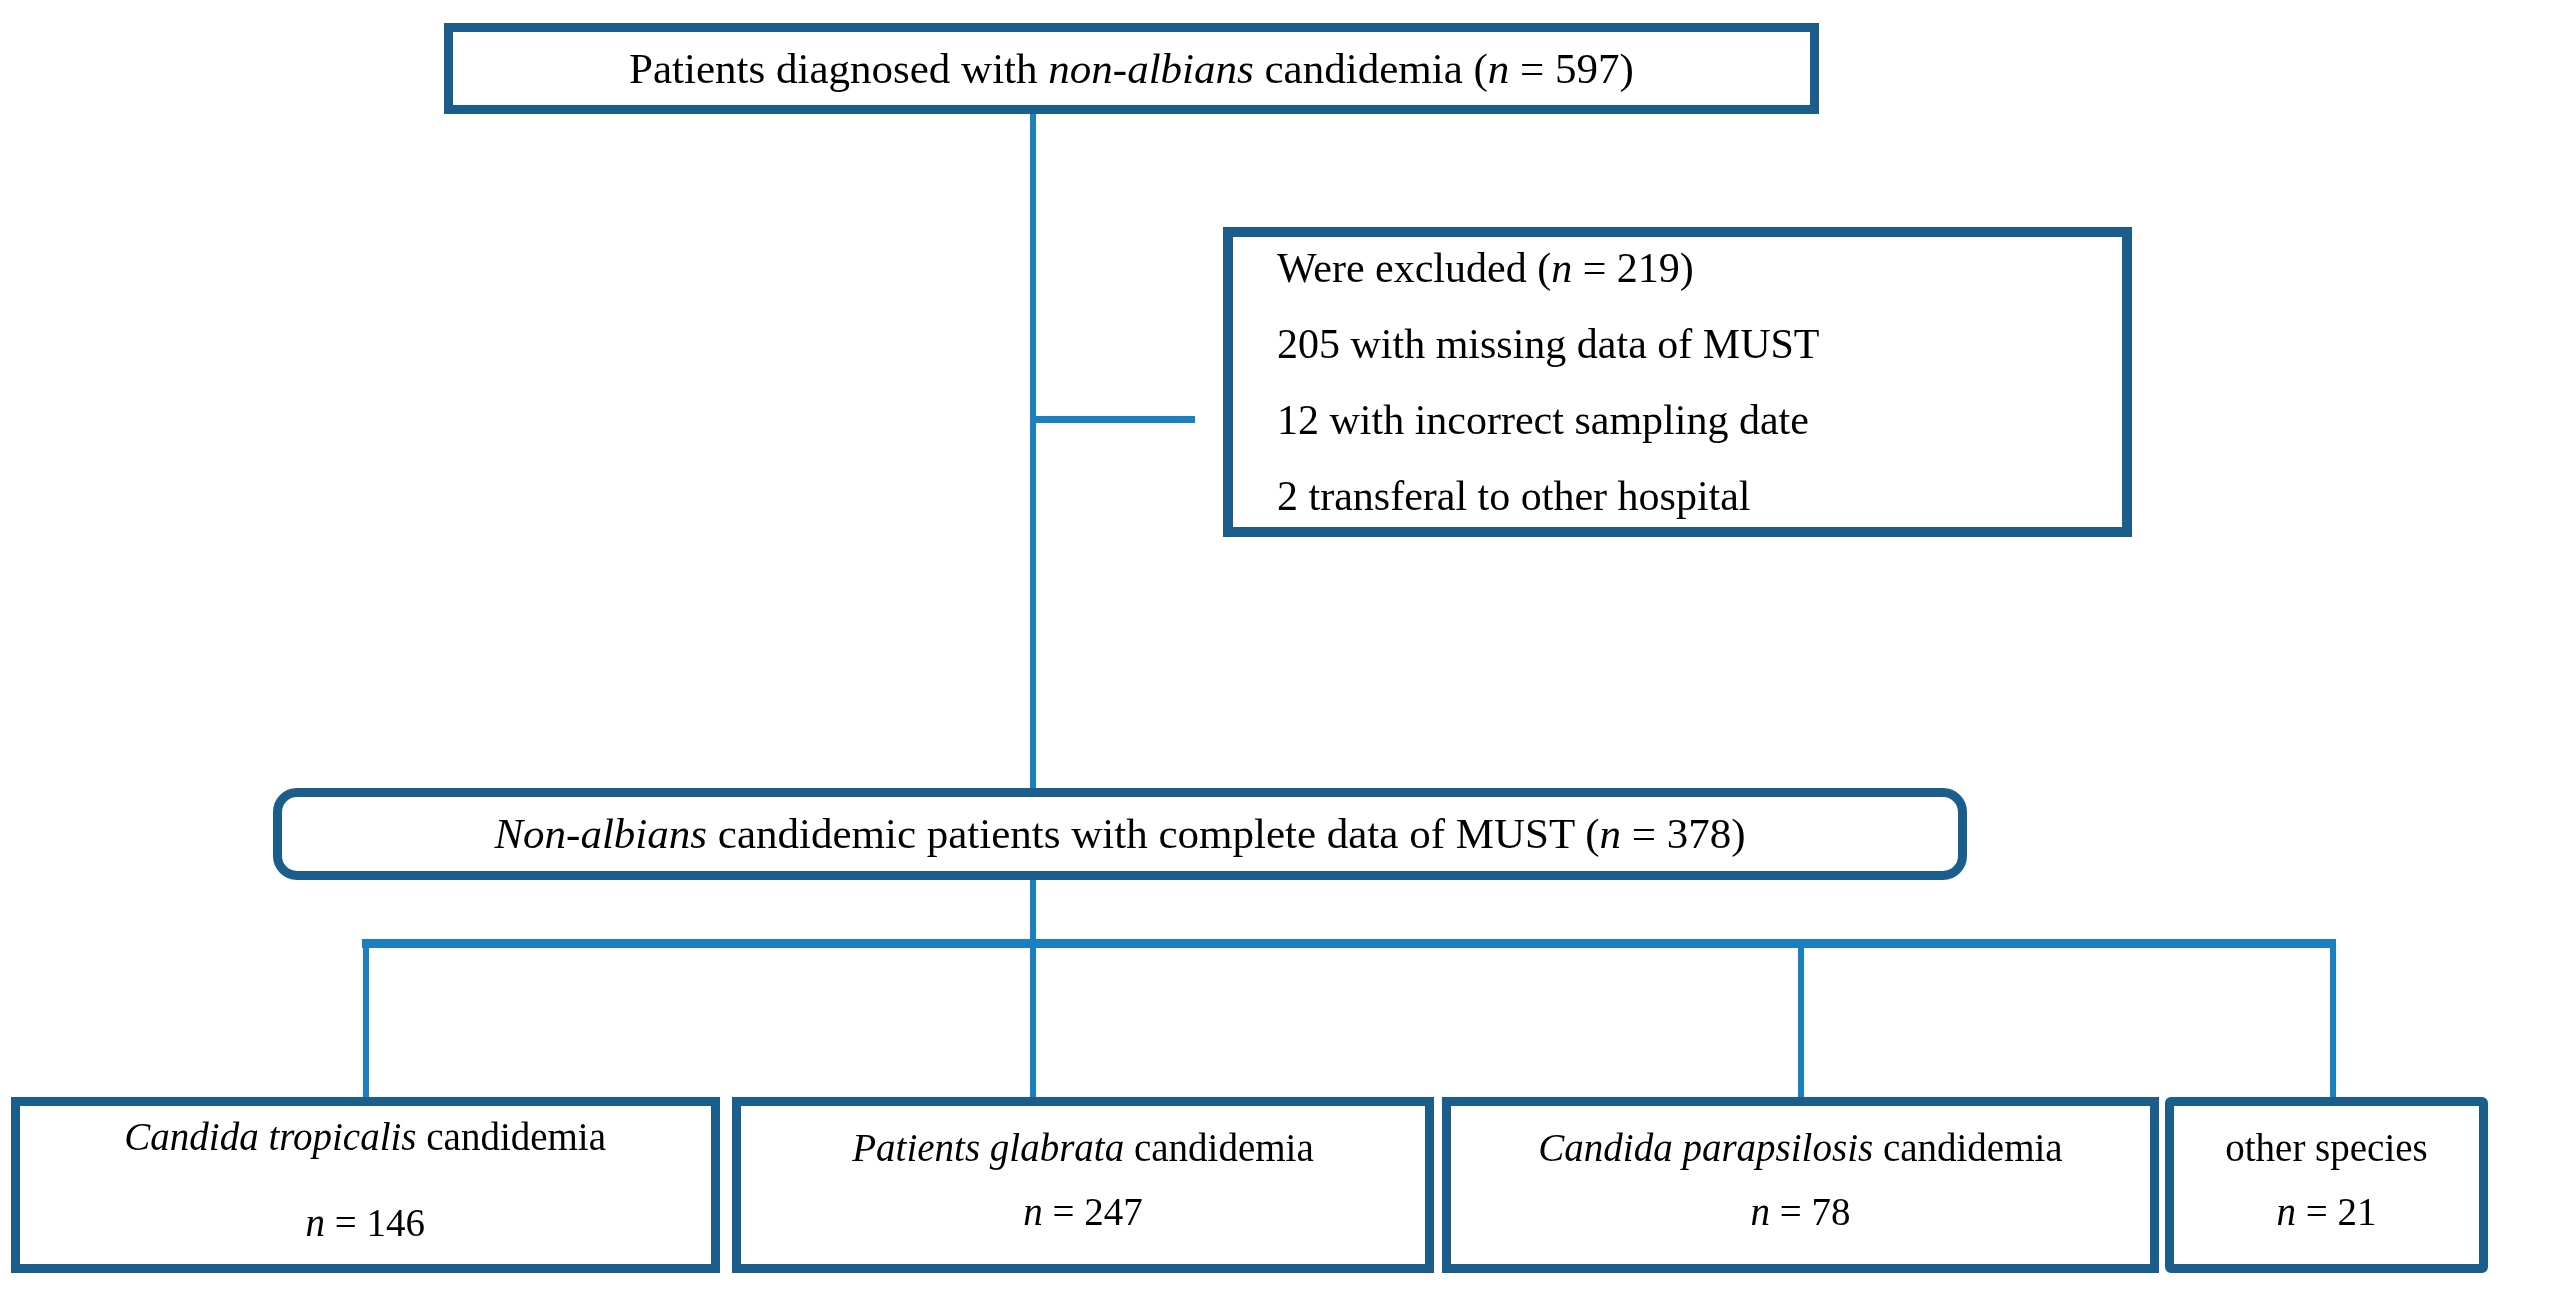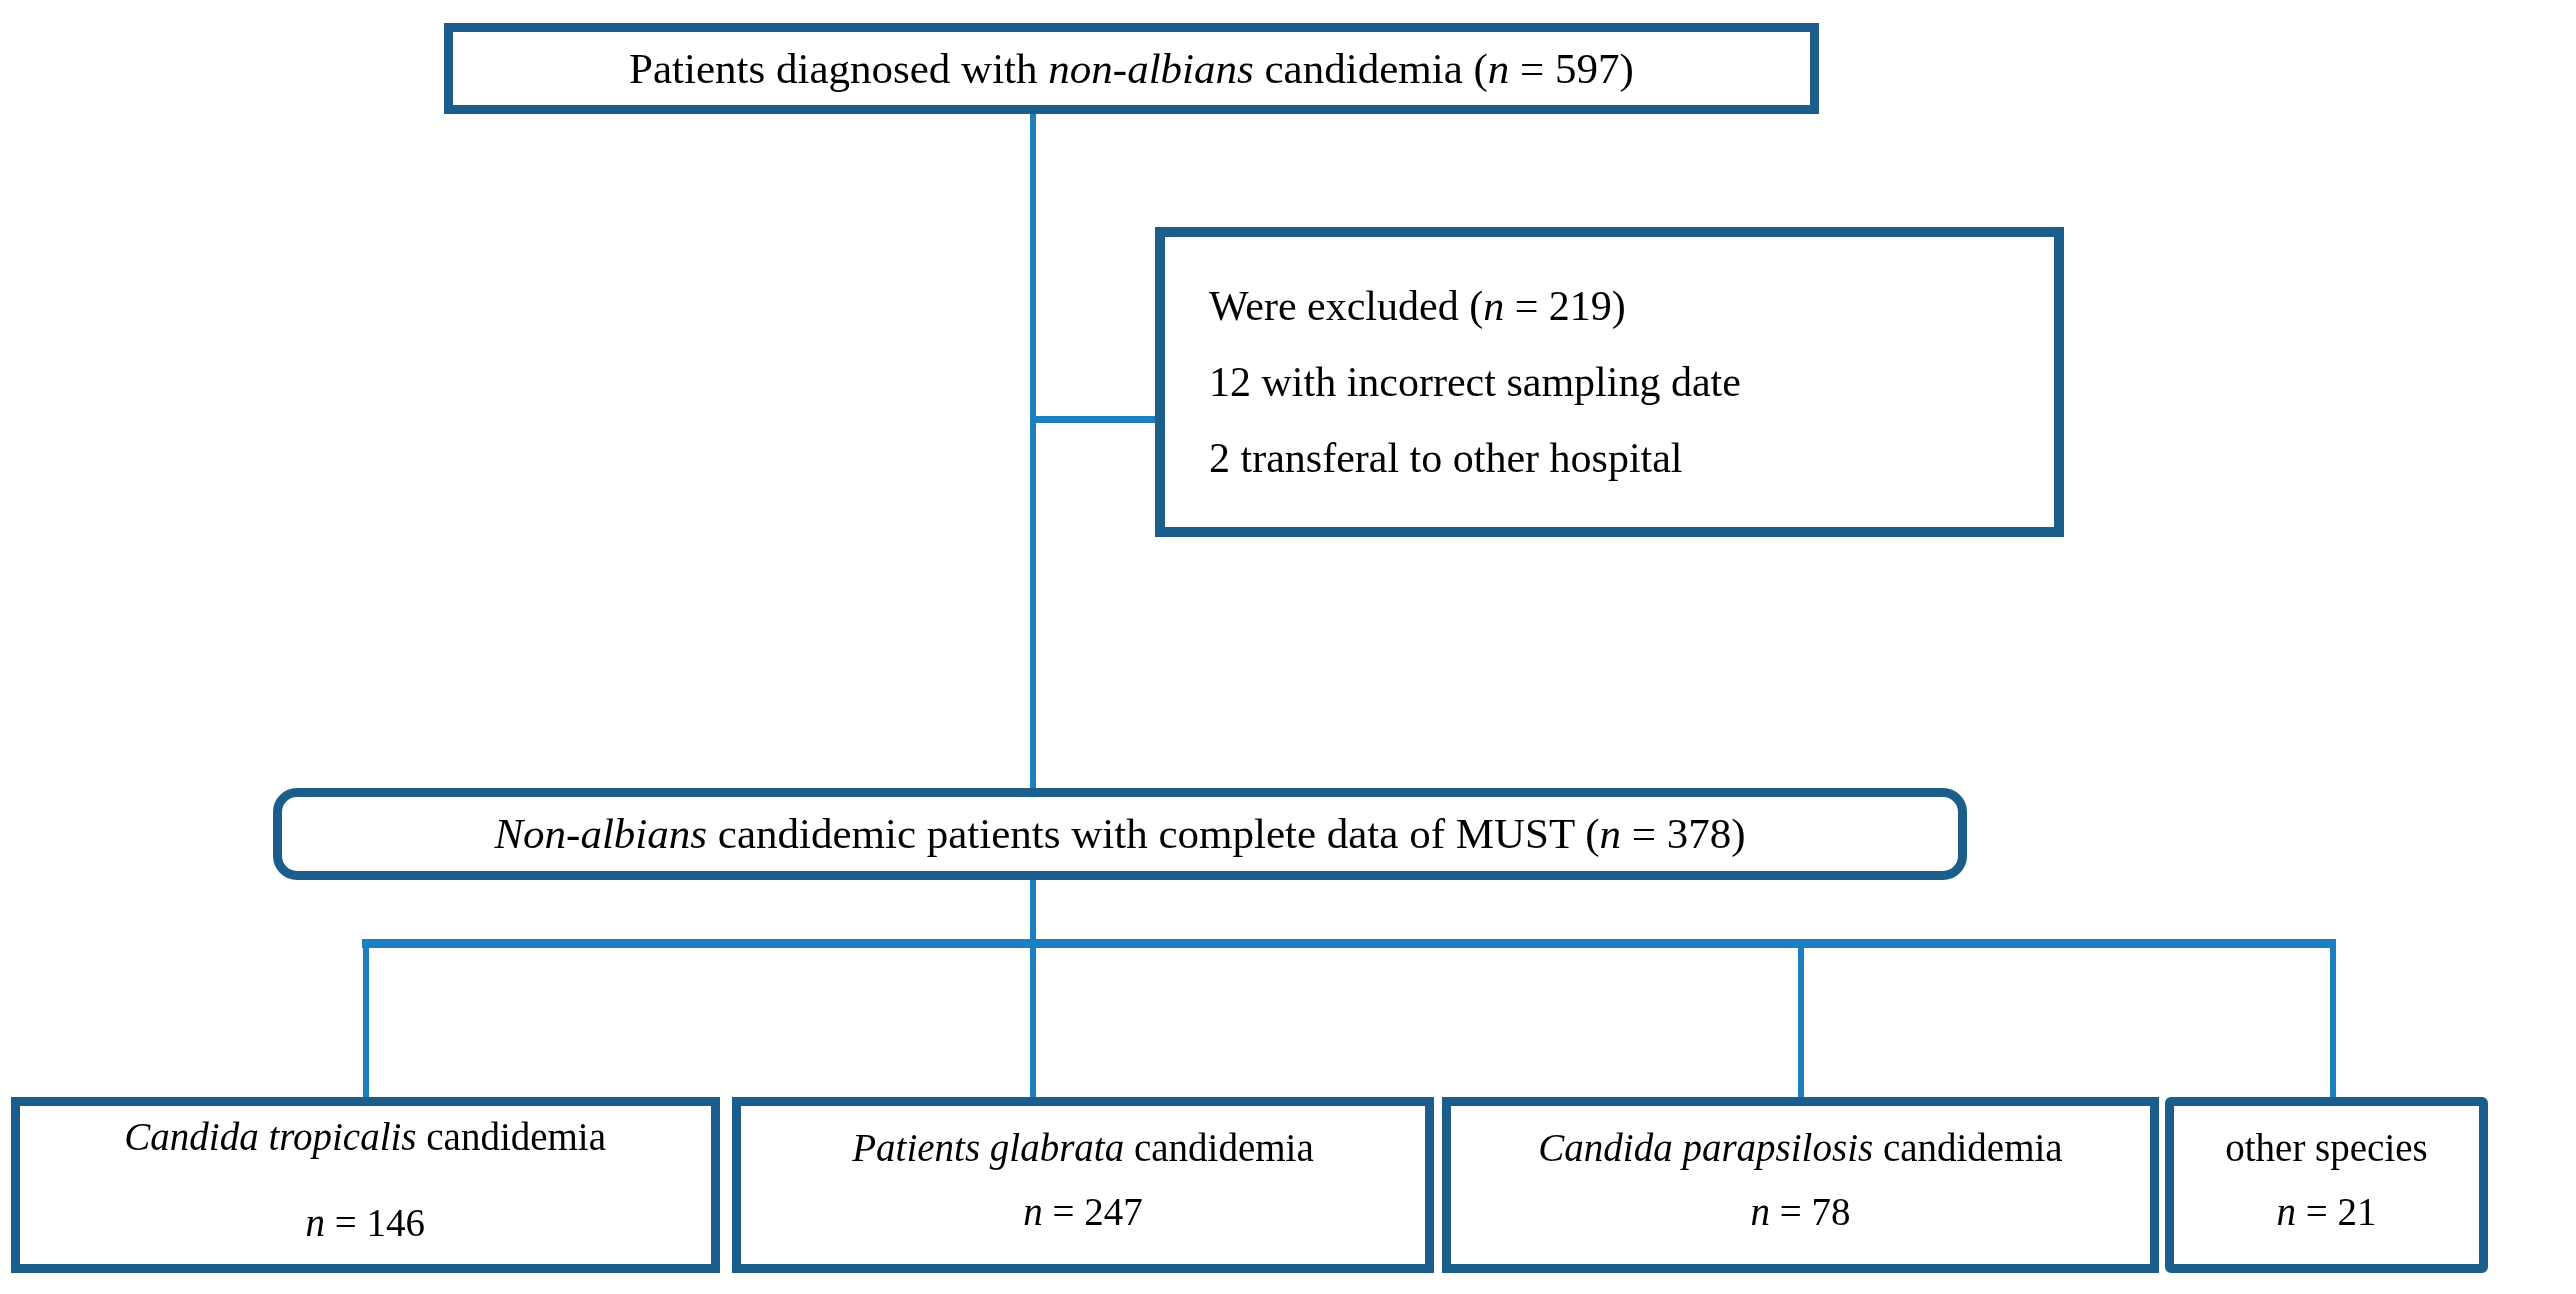--- a/index.html
+++ b/index.html
@@ -48,21 +48,21 @@
     left: 444px;
     top: 23px;
     width: 1375px;
     height: 91px;
     font-size: 43px;
     border-width: 9.2px;
   }
 
   
   #node-excluded {
-    left: 1155px;
+    left: 1223px;
     top: 227px;
     width: 909px;
     height: 310px;
     font-size: 42px;
     padding-left: 44px;
     padding-right: 14px;
     justify-content: center;
     border-width: 10.7px;
   }
   #node-excluded .line {
@@ -139,20 +139,21 @@
   <div class="conn v drop" id="drop-1"></div>
   <div class="conn v drop" id="drop-2"></div>
   <div class="conn v drop" id="drop-3"></div>
 
   <div class="node" id="node-top">
     <span class="line"><span>Patients diagnosed with </span><i>non-albians</i><span> candidemia (</span><i>n</i><span> = 597)</span></span>
   </div>
 
   <div class="node left-align" id="node-excluded">
     <span class="line"><span>Were excluded (</span><i>n</i><span> = 219)</span></span>
+    <span class="line"><span>205 with missing data of MUST</span></span>
     <span class="line"><span>12 with incorrect sampling date</span></span>
     <span class="line"><span>2 transferal to other hospital</span></span>
   </div>
 
   <div class="node" id="node-included">
     <span class="line"><i>Non-albians</i><span> candidemic patients with complete data of MUST (</span><i>n</i><span> = 378)</span></span>
   </div>
 
   <div class="node leaf" id="leaf-0">
     <span class="title"><i>Candida tropicalis</i><span> candidemia</span></span>

